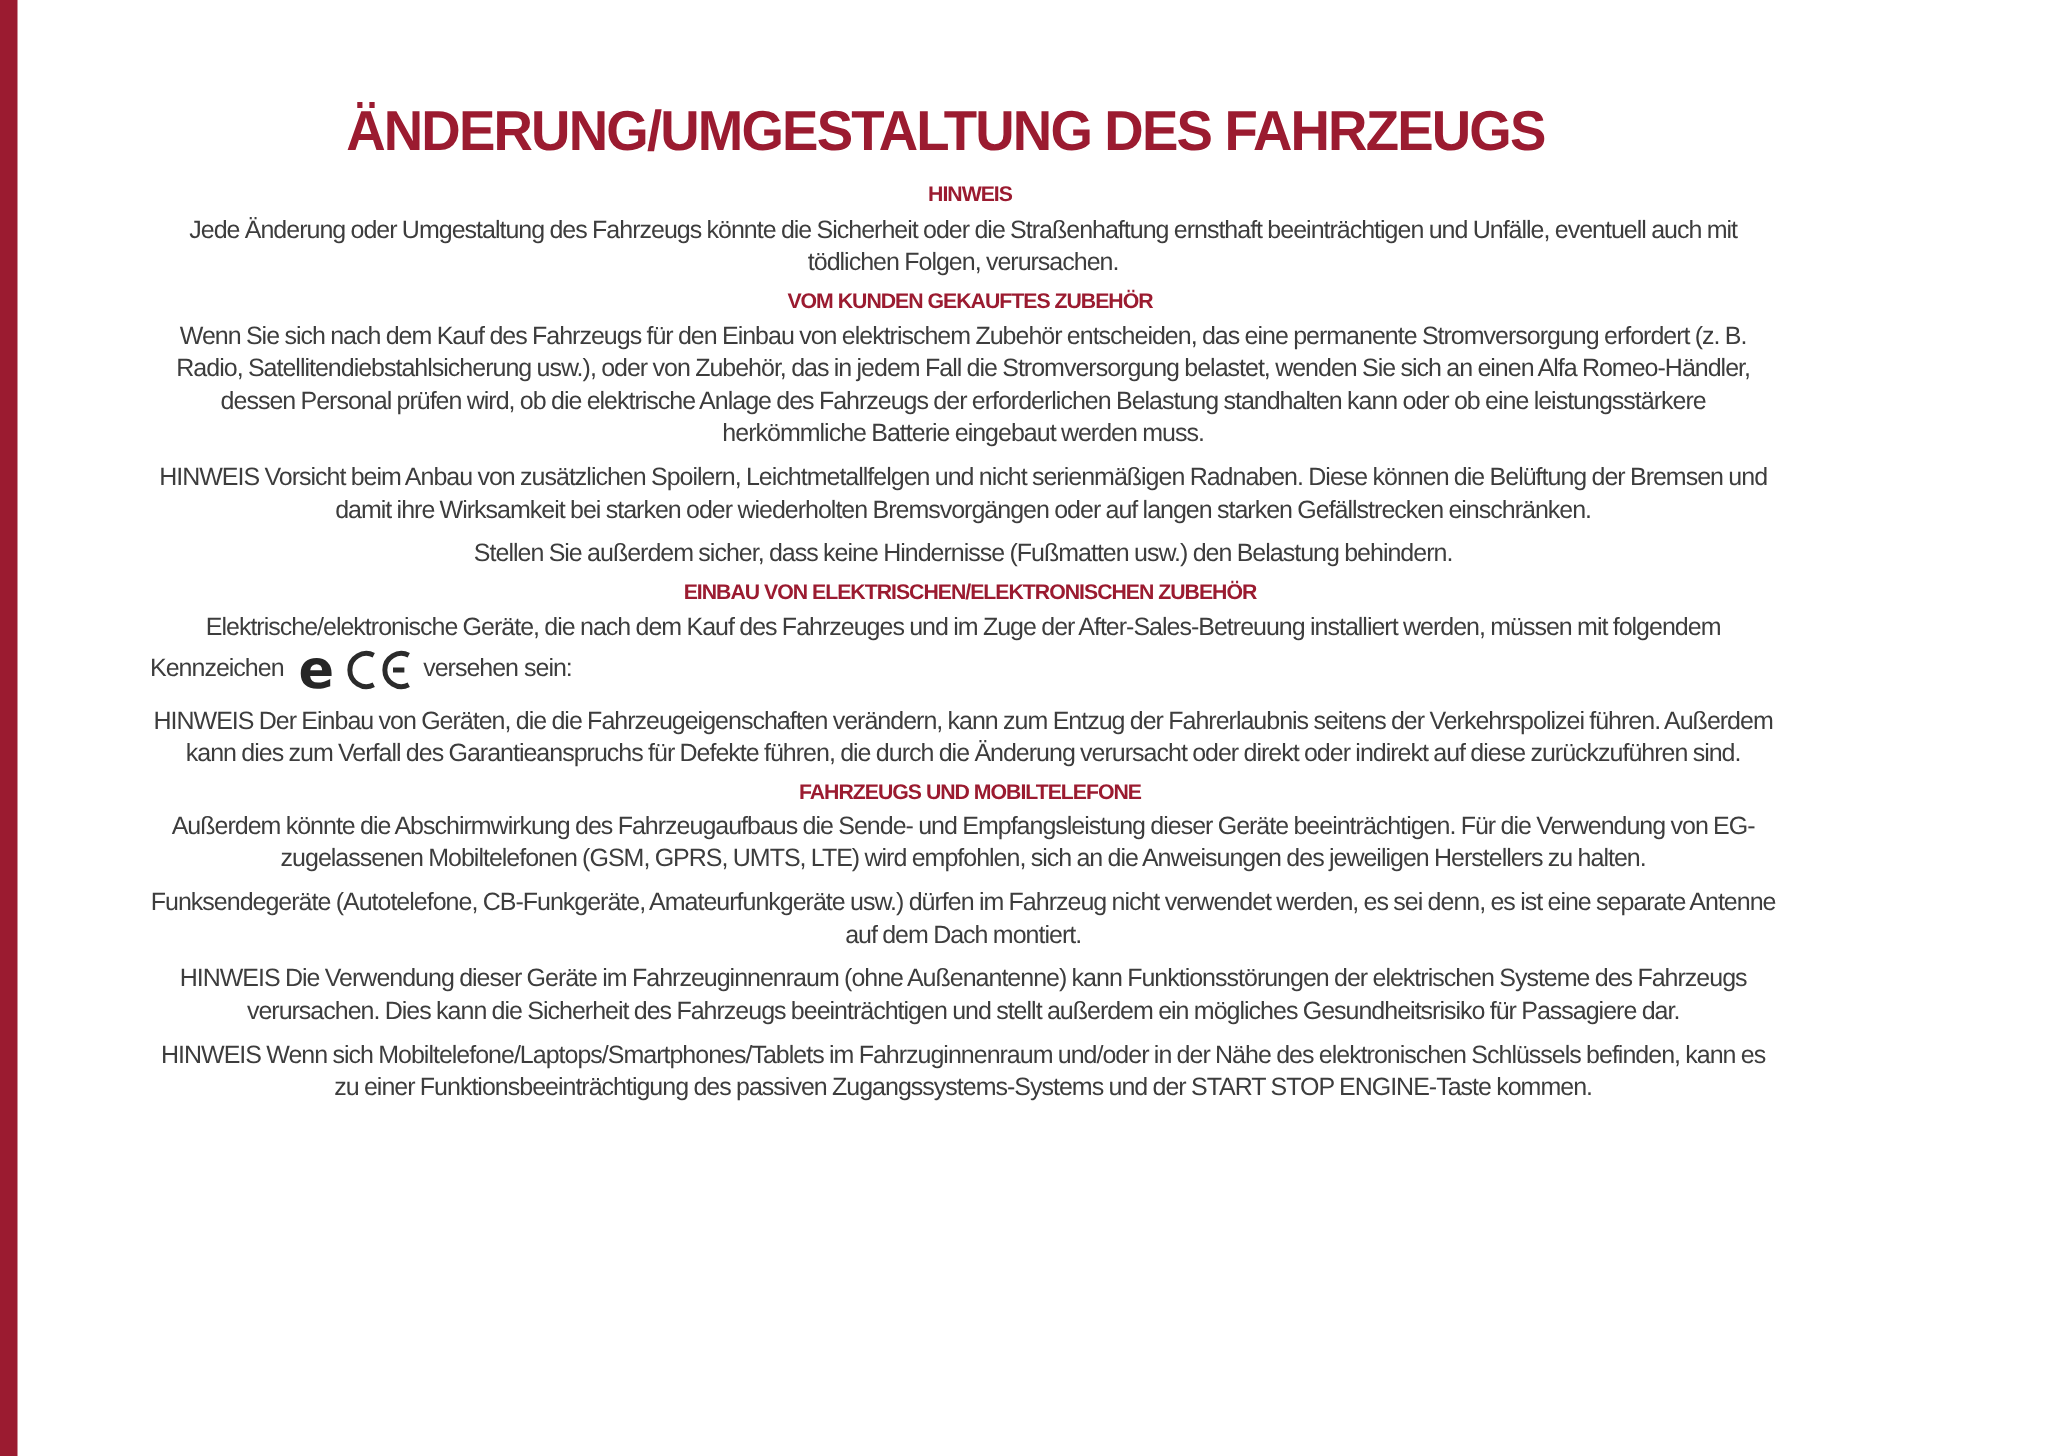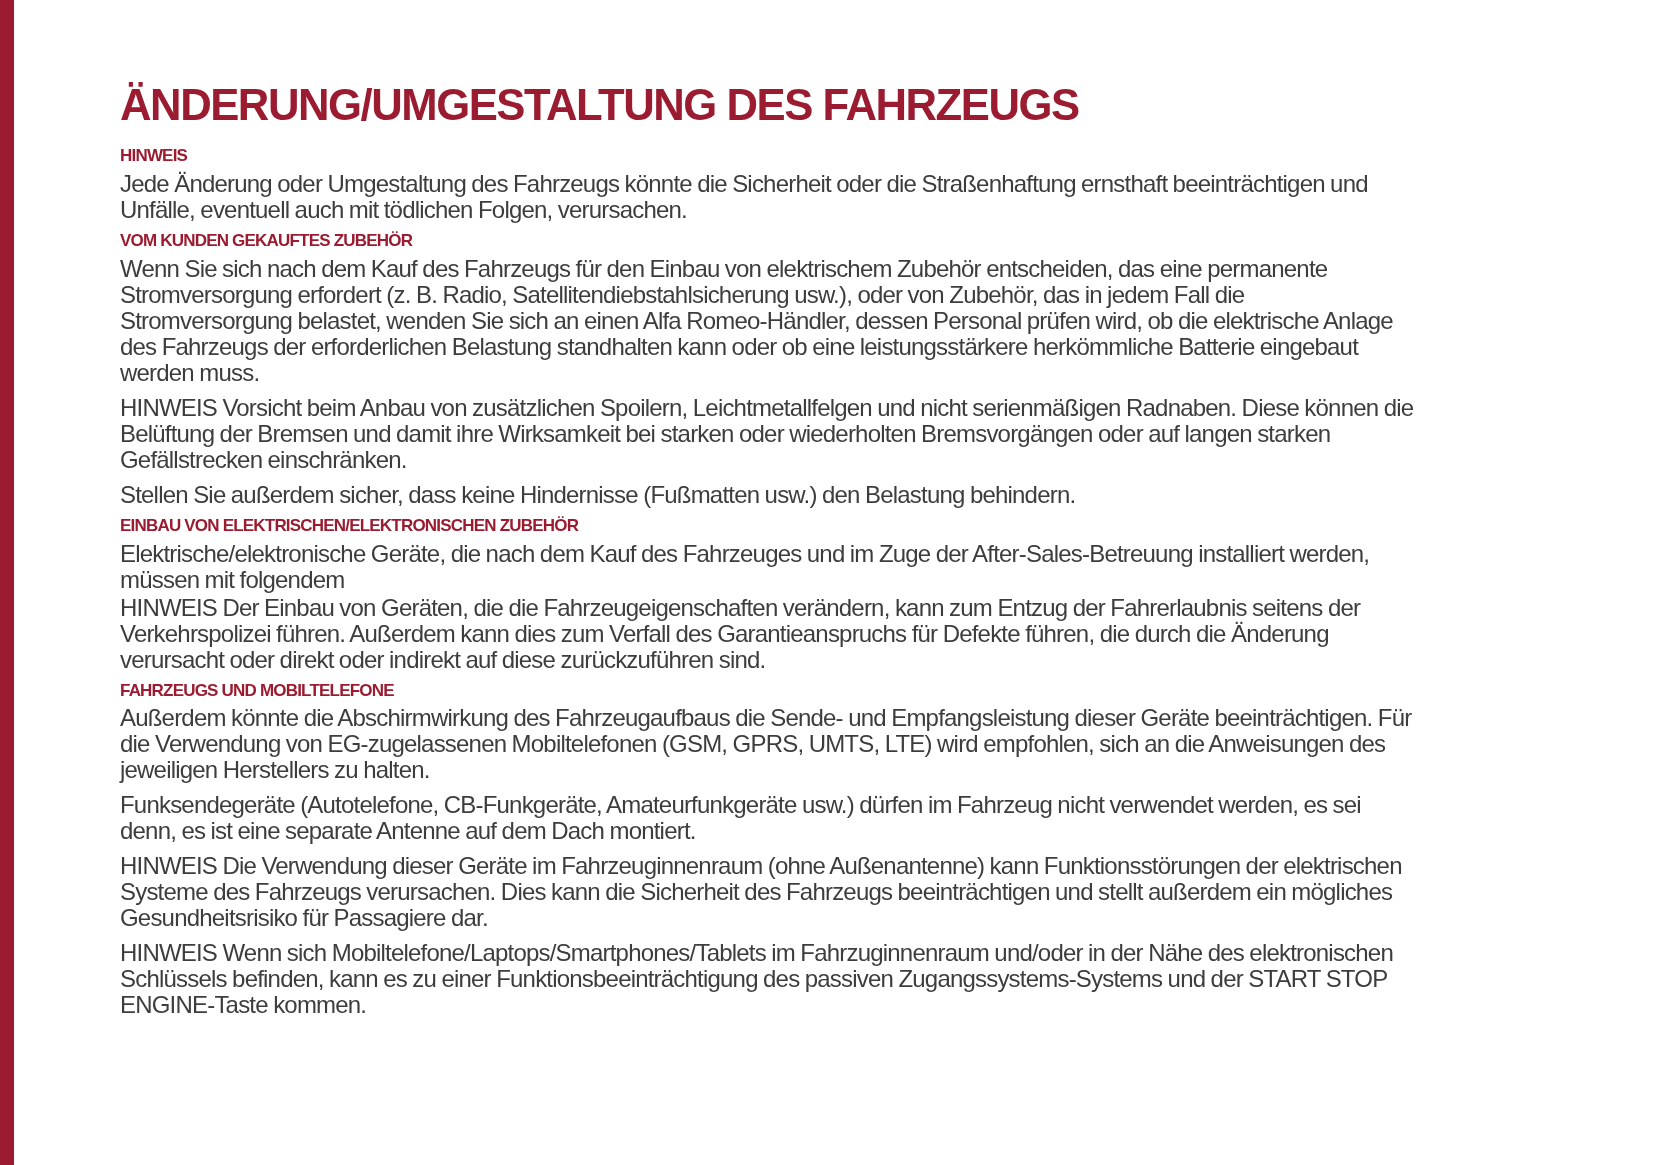--- a/index.html
+++ b/index.html
@@ -12,20 +12,21 @@
     position:relative;
   }
   .edge-stripe{
     position:absolute;left:0;top:0;bottom:0;width:14px;
     background:#9b1b30;
   }
   .content{
     position:absolute;
     left:120px;top:82px;
     width:1312px;
+    text-align:center;
   }
   h1.doc-title{
     font-size:45px;
     line-height:1.0;
     font-weight:bold;
     color:#9b1b30;
     letter-spacing:-1.5px;
     margin:0 0 20px 0;
     transform:scaleX(.97);
     transform-origin:left top;
@@ -34,21 +35,21 @@
   h2.sec-heading{
     font-size:17px;
     line-height:1.05;
     font-weight:bold;
     color:#9b1b30;
     letter-spacing:-0.8px;
     margin:9px 0 6px 0;
     white-space:nowrap;
   }
   p.body-par{
-    font-size:24px;
+    font-size:20px;
     line-height:26px;
     letter-spacing:-0.8px;
     margin:0 11px 9px 0;
     word-spacing:-0.5px;
   }
   .mark-line{
     display:flex;
     align-items:center;
     gap:6px;
     font-size:20px;
@@ -85,20 +86,32 @@
   <section>
     <h2 class="sec-heading">VOM KUNDEN GEKAUFTES ZUBEHÖR</h2>
     <p class="body-par">Wenn Sie sich nach dem Kauf des Fahrzeugs für den Einbau von elektrischem Zubehör entscheiden, das eine permanente Stromversorgung erfordert (z. B. Radio, Satellitendiebstahlsicherung usw.), oder von Zubehör, das in jedem Fall die Stromversorgung belastet, wenden Sie sich an einen Alfa Romeo-Händler, dessen Personal prüfen wird, ob die elektrische Anlage des Fahrzeugs der erforderlichen Belastung standhalten kann oder ob eine leistungsstärkere herkömmliche Batterie eingebaut werden muss.</p>
     <p class="body-par">HINWEIS Vorsicht beim Anbau von zusätzlichen Spoilern, Leichtmetallfelgen und nicht serienmäßigen Radnaben. Diese können die Belüftung der Bremsen und damit ihre Wirksamkeit bei starken oder wiederholten Bremsvorgängen oder auf langen starken Gefällstrecken einschränken.</p>
     <p class="body-par">Stellen Sie außerdem sicher, dass keine Hindernisse (Fußmatten usw.) den Belastung behindern.</p>
   </section>
 
   <section>
     <h2 class="sec-heading">EINBAU VON ELEKTRISCHEN/ELEKTRONISCHEN ZUBEHÖR</h2>
     <p class="body-par" style="margin-bottom:2px;">Elektrische/elektronische Geräte, die nach dem Kauf des Fahrzeuges und im Zuge der After-Sales-Betreuung installiert werden, müssen mit folgendem</p>
+    <div class="mark-line">
+      <span>Kennzeichen</span>
+      <span class="e-mark">e</span>
+      <span class="ce-mark">
+        <svg width="52" height="34" viewBox="0 0 52 34" fill="none" xmlns="http://www.w3.org/2000/svg">
+          <path d="M 22.0 5.2 A 13.2 13.2 0 1 0 22.0 28.8" stroke="#2b2b2b" stroke-width="4" fill="none"></path>
+          <path d="M 50.0 5.2 A 13.2 13.2 0 1 0 50.0 28.8" stroke="#2b2b2b" stroke-width="4" fill="none"></path>
+          <path d="M 37.4 17 L 46.5 17" stroke="#2b2b2b" stroke-width="4" fill="none"></path>
+        </svg>
+      </span>
+      <span>versehen sein:</span>
+    </div>
     <p class="body-par">HINWEIS Der Einbau von Geräten, die die Fahrzeugeigenschaften verändern, kann zum Entzug der Fahrerlaubnis seitens der Verkehrspolizei führen. Außerdem kann dies zum Verfall des Garantieanspruchs für Defekte führen, die durch die Änderung verursacht oder direkt oder indirekt auf diese zurückzuführen sind.</p>
   </section>
 
   <section>
     <h2 class="sec-heading">FAHRZEUGS UND MOBILTELEFONE</h2>
     <p class="body-par">Außerdem könnte die Abschirmwirkung des Fahrzeugaufbaus die Sende- und Empfangsleistung dieser Geräte beeinträchtigen. Für die Verwendung von EG-zugelassenen Mobiltelefonen (GSM, GPRS, UMTS, LTE) wird empfohlen, sich an die Anweisungen des jeweiligen Herstellers zu halten.</p>
     <p class="body-par">Funksendegeräte (Autotelefone, CB-Funkgeräte, Amateurfunkgeräte usw.) dürfen im Fahrzeug nicht verwendet werden, es sei denn, es ist eine separate Antenne auf dem Dach montiert.</p>
     <p class="body-par">HINWEIS Die Verwendung dieser Geräte im Fahrzeuginnenraum (ohne Außenantenne) kann Funktionsstörungen der elektrischen Systeme des Fahrzeugs verursachen. Dies kann die Sicherheit des Fahrzeugs beeinträchtigen und stellt außerdem ein mögliches Gesundheitsrisiko für Passagiere dar.</p>
     <p class="body-par">HINWEIS Wenn sich Mobiltelefone/Laptops/Smartphones/Tablets im Fahrzuginnenraum und/oder in der Nähe des elektronischen Schlüssels befinden, kann es zu einer Funktionsbeeinträchtigung des passiven Zugangssystems-Systems und der START STOP ENGINE-Taste kommen.</p>
   </section>

